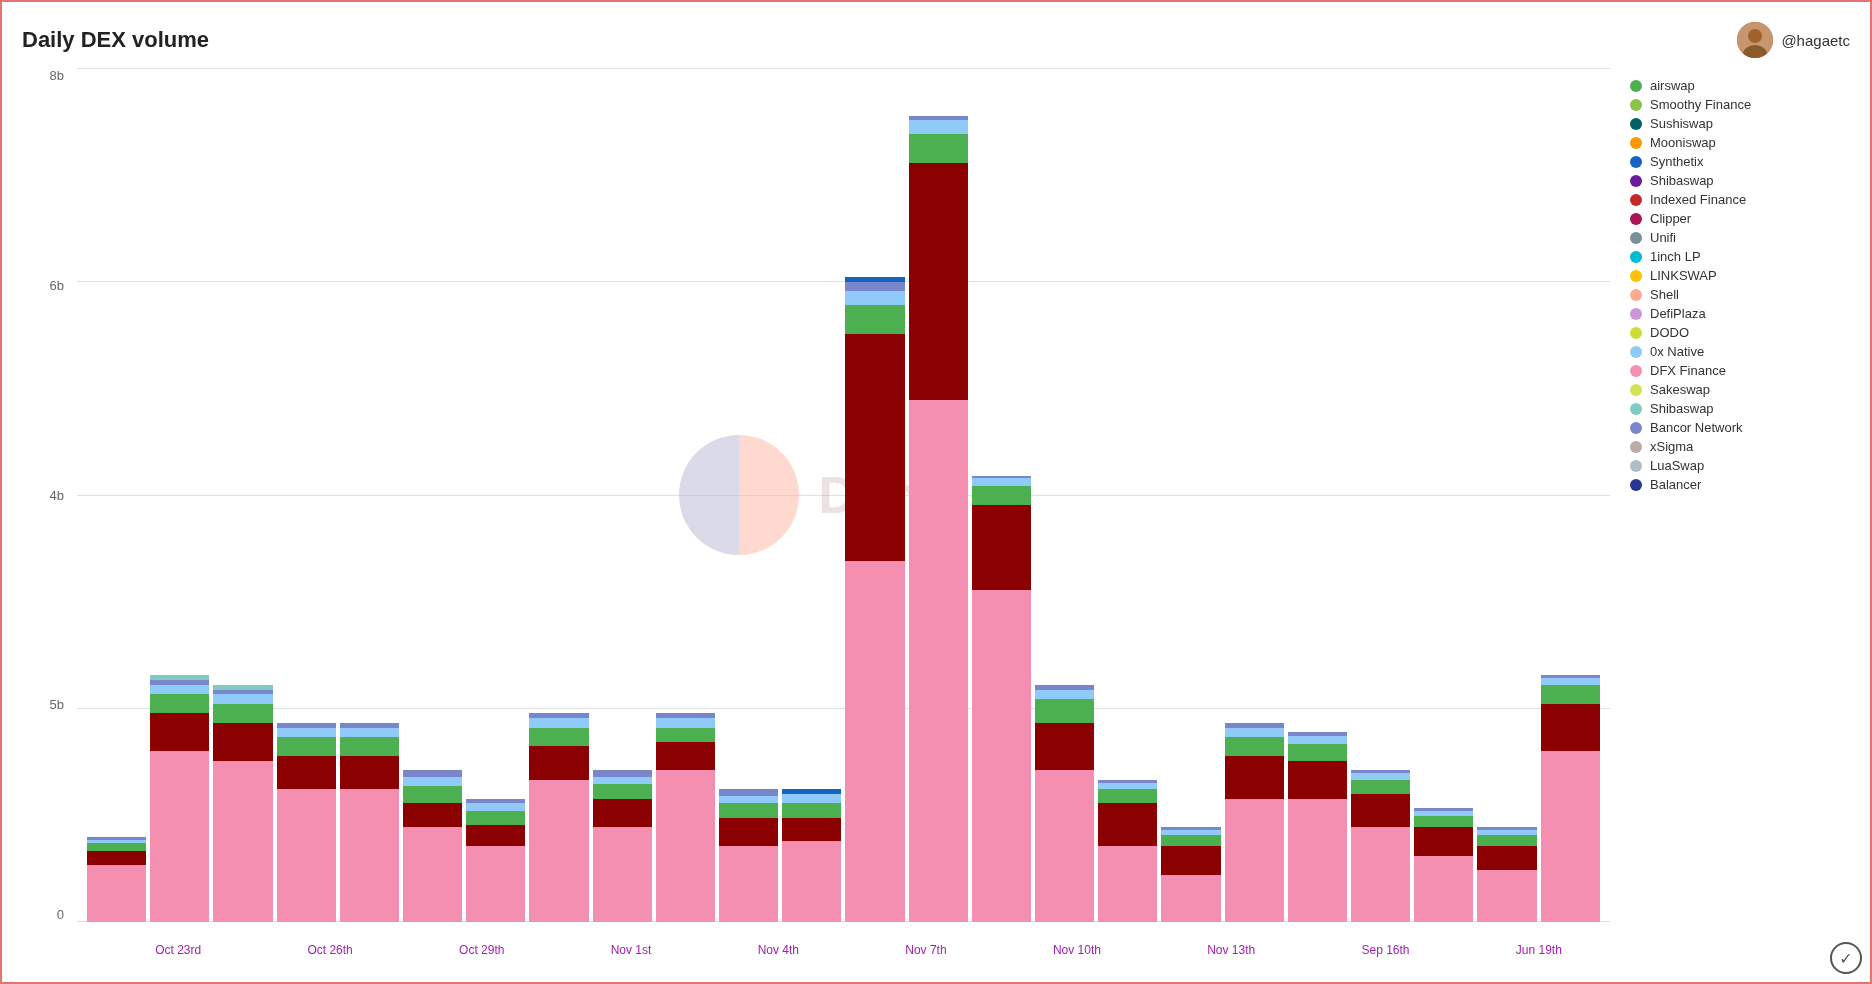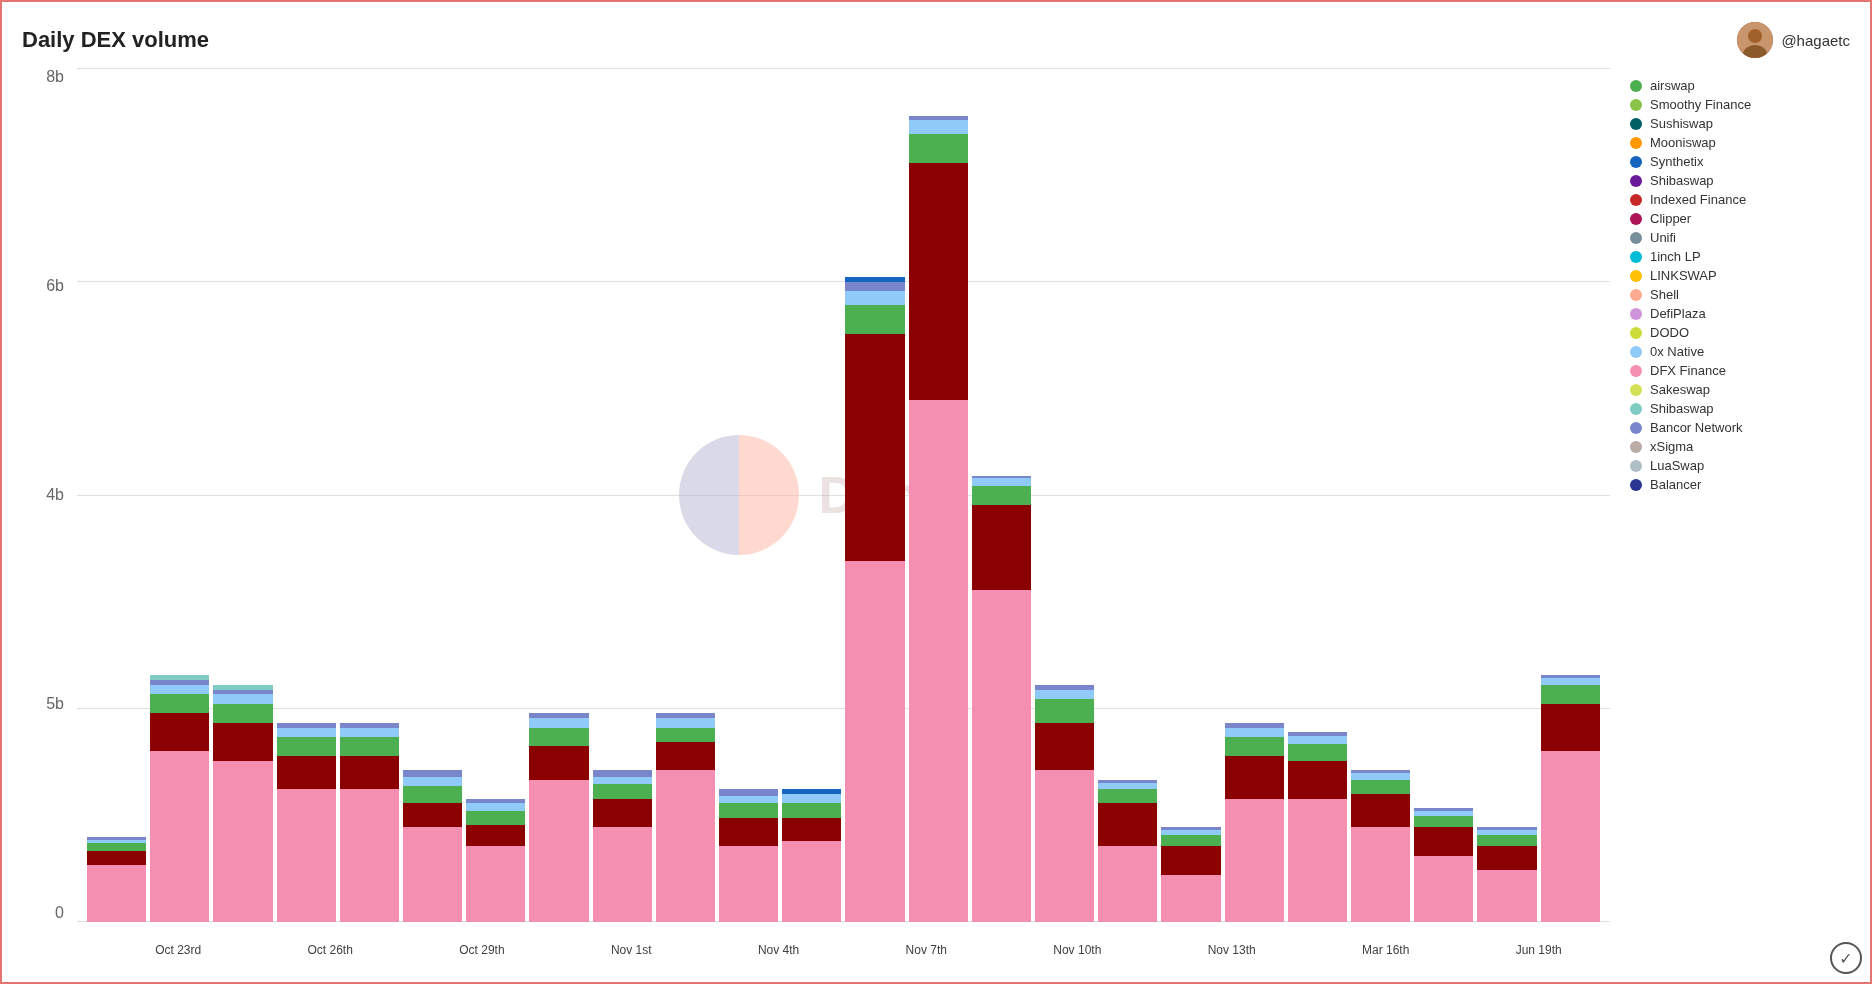--- a/index.html
+++ b/index.html
@@ -67,21 +67,21 @@
       top: 0;
       bottom: 40px;
       width: 50px;
       display: flex;
       flex-direction: column;
       justify-content: space-between;
       align-items: flex-end;
       padding-right: 8px;
     }
     .y-label {
-      font-size: 16px;
+      font-size: 13px;
       color: #666;
     }
     .chart-inner {
       margin-left: 55px;
       flex: 1;
       position: relative;
       margin-bottom: 40px;
     }
     .grid-lines {
       position: absolute;
@@ -131,21 +131,21 @@
       position: absolute;
       bottom: -35px;
       left: 0;
       right: 0;
       display: flex;
       justify-content: space-around;
       padding: 0 10px;
     }
     .x-label {
       font-size: 12px;
-      color: #404040;
+      color: #a21caf;
       text-align: right;
       margin-left: 30px;
     }
     .dune-watermark {
       position: absolute;
       top: 50%;
       left: 50%;
       transform: translate(-50%, -50%);
       font-size: 48px;
       color: rgba(180,160,160,0.3);
@@ -469,21 +469,21 @@
 
         <div class="x-axis" id="x-axis">
             <span class="x-label">Oct 23rd</span>
             <span class="x-label">Oct 26th</span>
             <span class="x-label">Oct 29th</span>
             <span class="x-label">Nov 1st</span>
             <span class="x-label">Nov 4th</span>
             <span class="x-label">Nov 7th</span>
             <span class="x-label">Nov 10th</span>
             <span class="x-label">Nov 13th</span>
-            <span class="x-label">Mar 16th</span>
+            <span class="x-label">Sep 16th</span>
             <span class="x-label">Jun 19th</span>
           </div>
       </div>
     </div>
 
     <div class="legend" id="legend">
         <div class="legend-item">
           <div class="legend-dot" style="background-color: rgb(76, 175, 80);"></div>
           <span class="legend-label">airswap</span>
         </div>

